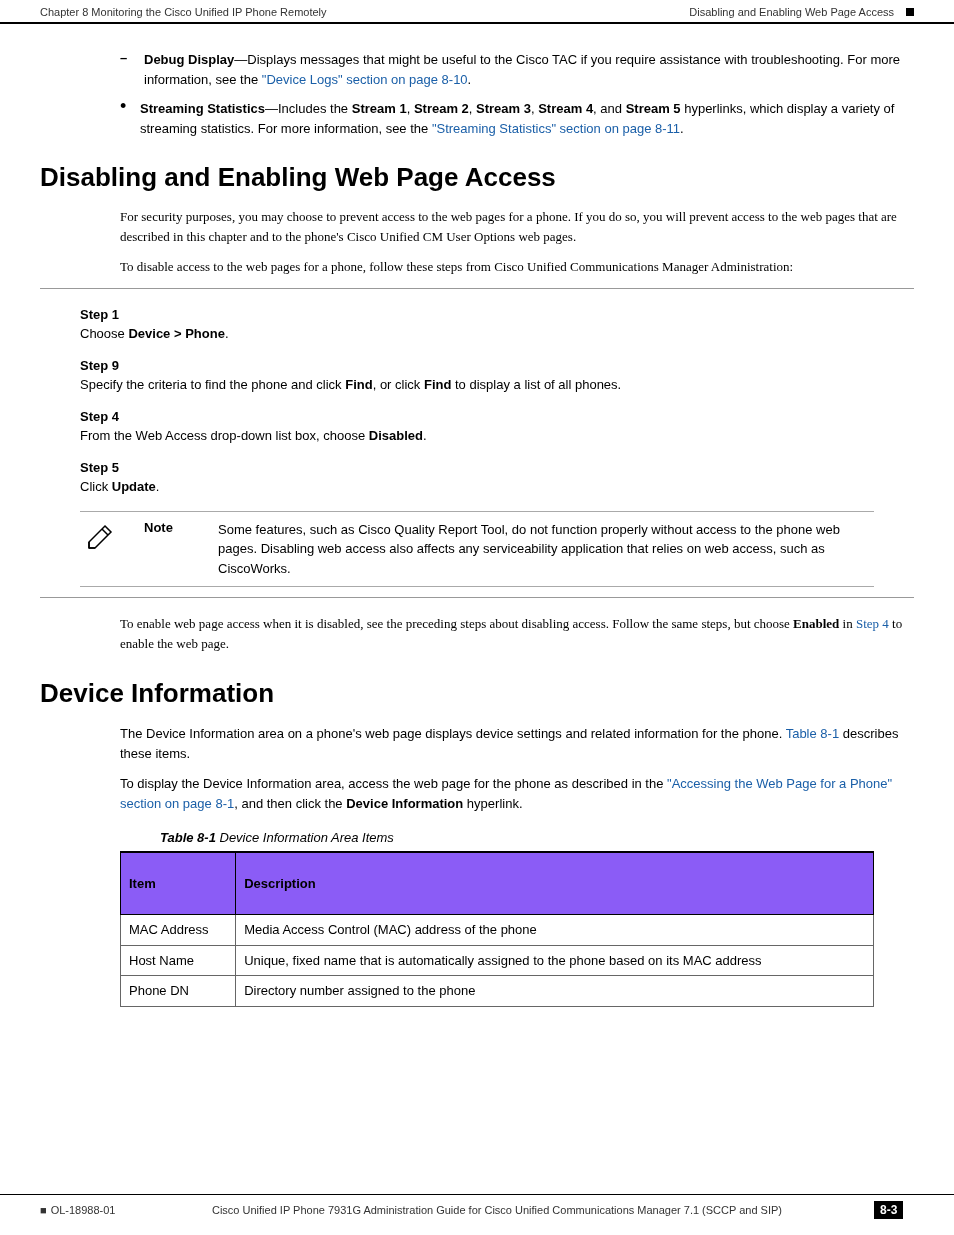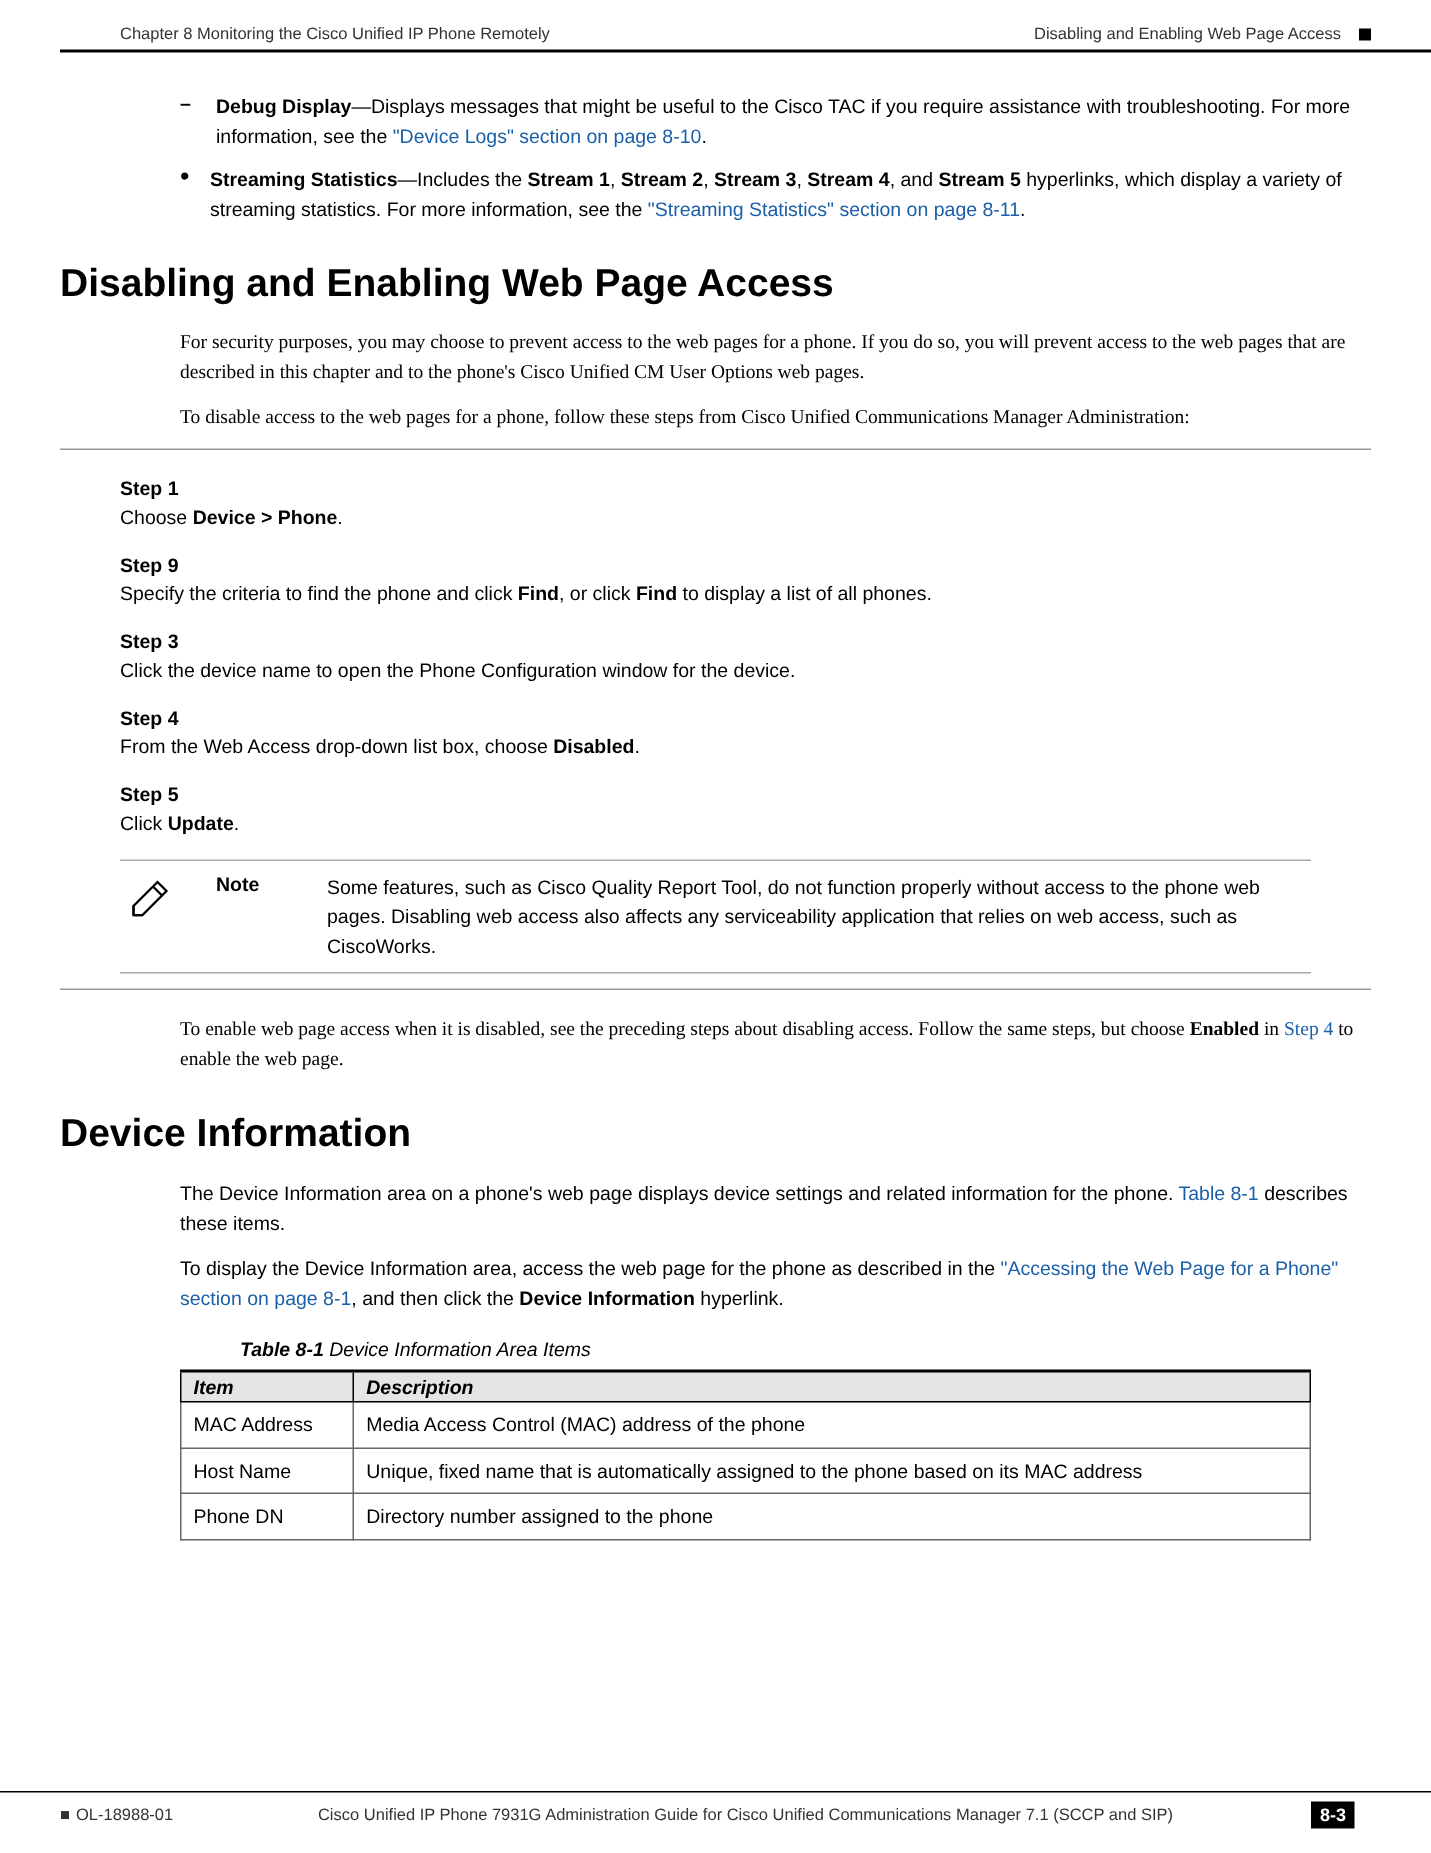--- a/index.html
+++ b/index.html
@@ -12,23 +12,22 @@
       min-height: 1235px;
       position: relative;
     }
 
     
     .page-header {
       display: flex;
       justify-content: space-between;
       align-items: center;
       border-bottom: 2px solid #000;
-      padding: 17px 40px 4px 40px;
+      padding: 6px 40px 4px 40px;
       margin-bottom: 0;
-      margin-left: 40px;
     }
     .header-left {
       font-size: 11px;
       color: #333;
     }
     .header-right {
       font-size: 11px;
       color: #333;
       display: flex;
       align-items: center;
@@ -156,26 +155,25 @@
       margin: 16px 0 6px 120px;
       font-size: 13px;
     }
     .data-table {
       margin: 0 80px 0 80px;
       border-collapse: collapse;
       width: calc(100% - 80px - 40px);
     }
     .data-table th {
       border: 1px solid #000;
-      padding: 2px 8px;
+      padding: 23px 8px;
       text-align: left;
       font-weight: bold;
       font-size: 13px;
-      background: #e5e5e5;
-      font-style: italic;
+      background: #8b5cf6;
     }
     .data-table td {
       border: 1px solid #666;
       padding: 5px 8px;
       vertical-align: top;
       font-size: 13px;
       line-height: 1.5;
     }
     .data-table tr:first-child th {
       border-top: 2px solid #000;
@@ -274,24 +272,20 @@
     <div class="step-row">
       <span class="step-label">Step 1</span>
       <span class="step-content">Choose <span class="bold">Device &gt; Phone</span>.</span>
     </div>
 
     <div class="step-row">
       <span class="step-label">Step 9</span>
       <span class="step-content">Specify the criteria to find the phone and click <span class="bold">Find</span>, or click <span class="bold">Find</span> to display a list of all phones.</span>
     </div>
 
-    <div class="step-row">
-      <span class="step-label">Step 3</span>
-      <span class="step-content">Click the device name to open the Phone Configuration window for the device.</span>
-    </div>
 
     <div class="step-row">
       <span class="step-label">Step 4</span>
       <span class="step-content">From the Web Access drop-down list box, choose <span class="bold">Disabled</span>.</span>
     </div>
 
     <div class="step-row">
       <span class="step-label">Step 5</span>
       <span class="step-content">Click <span class="bold">Update</span>.</span>
     </div>

